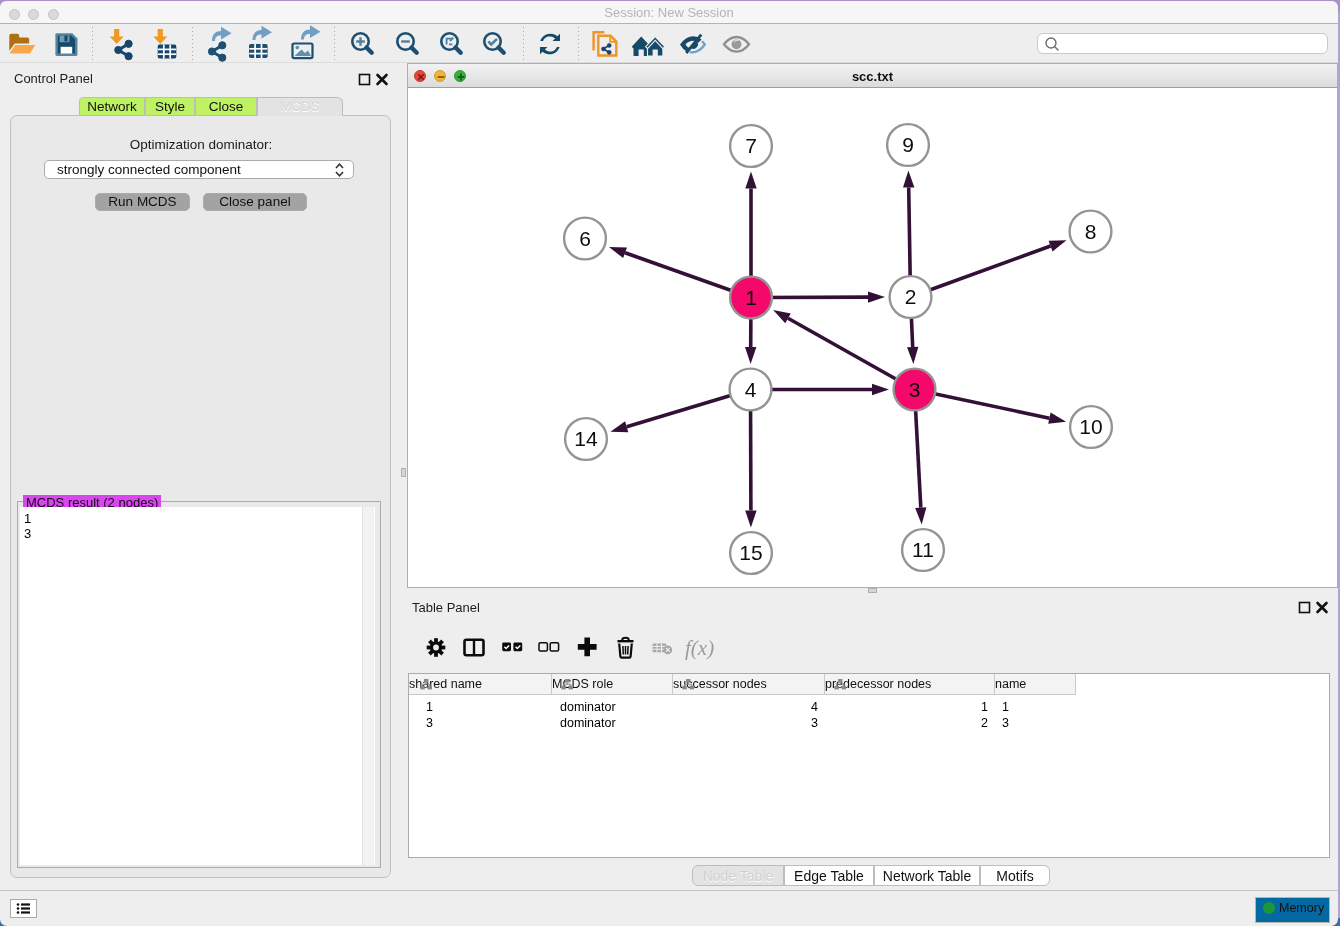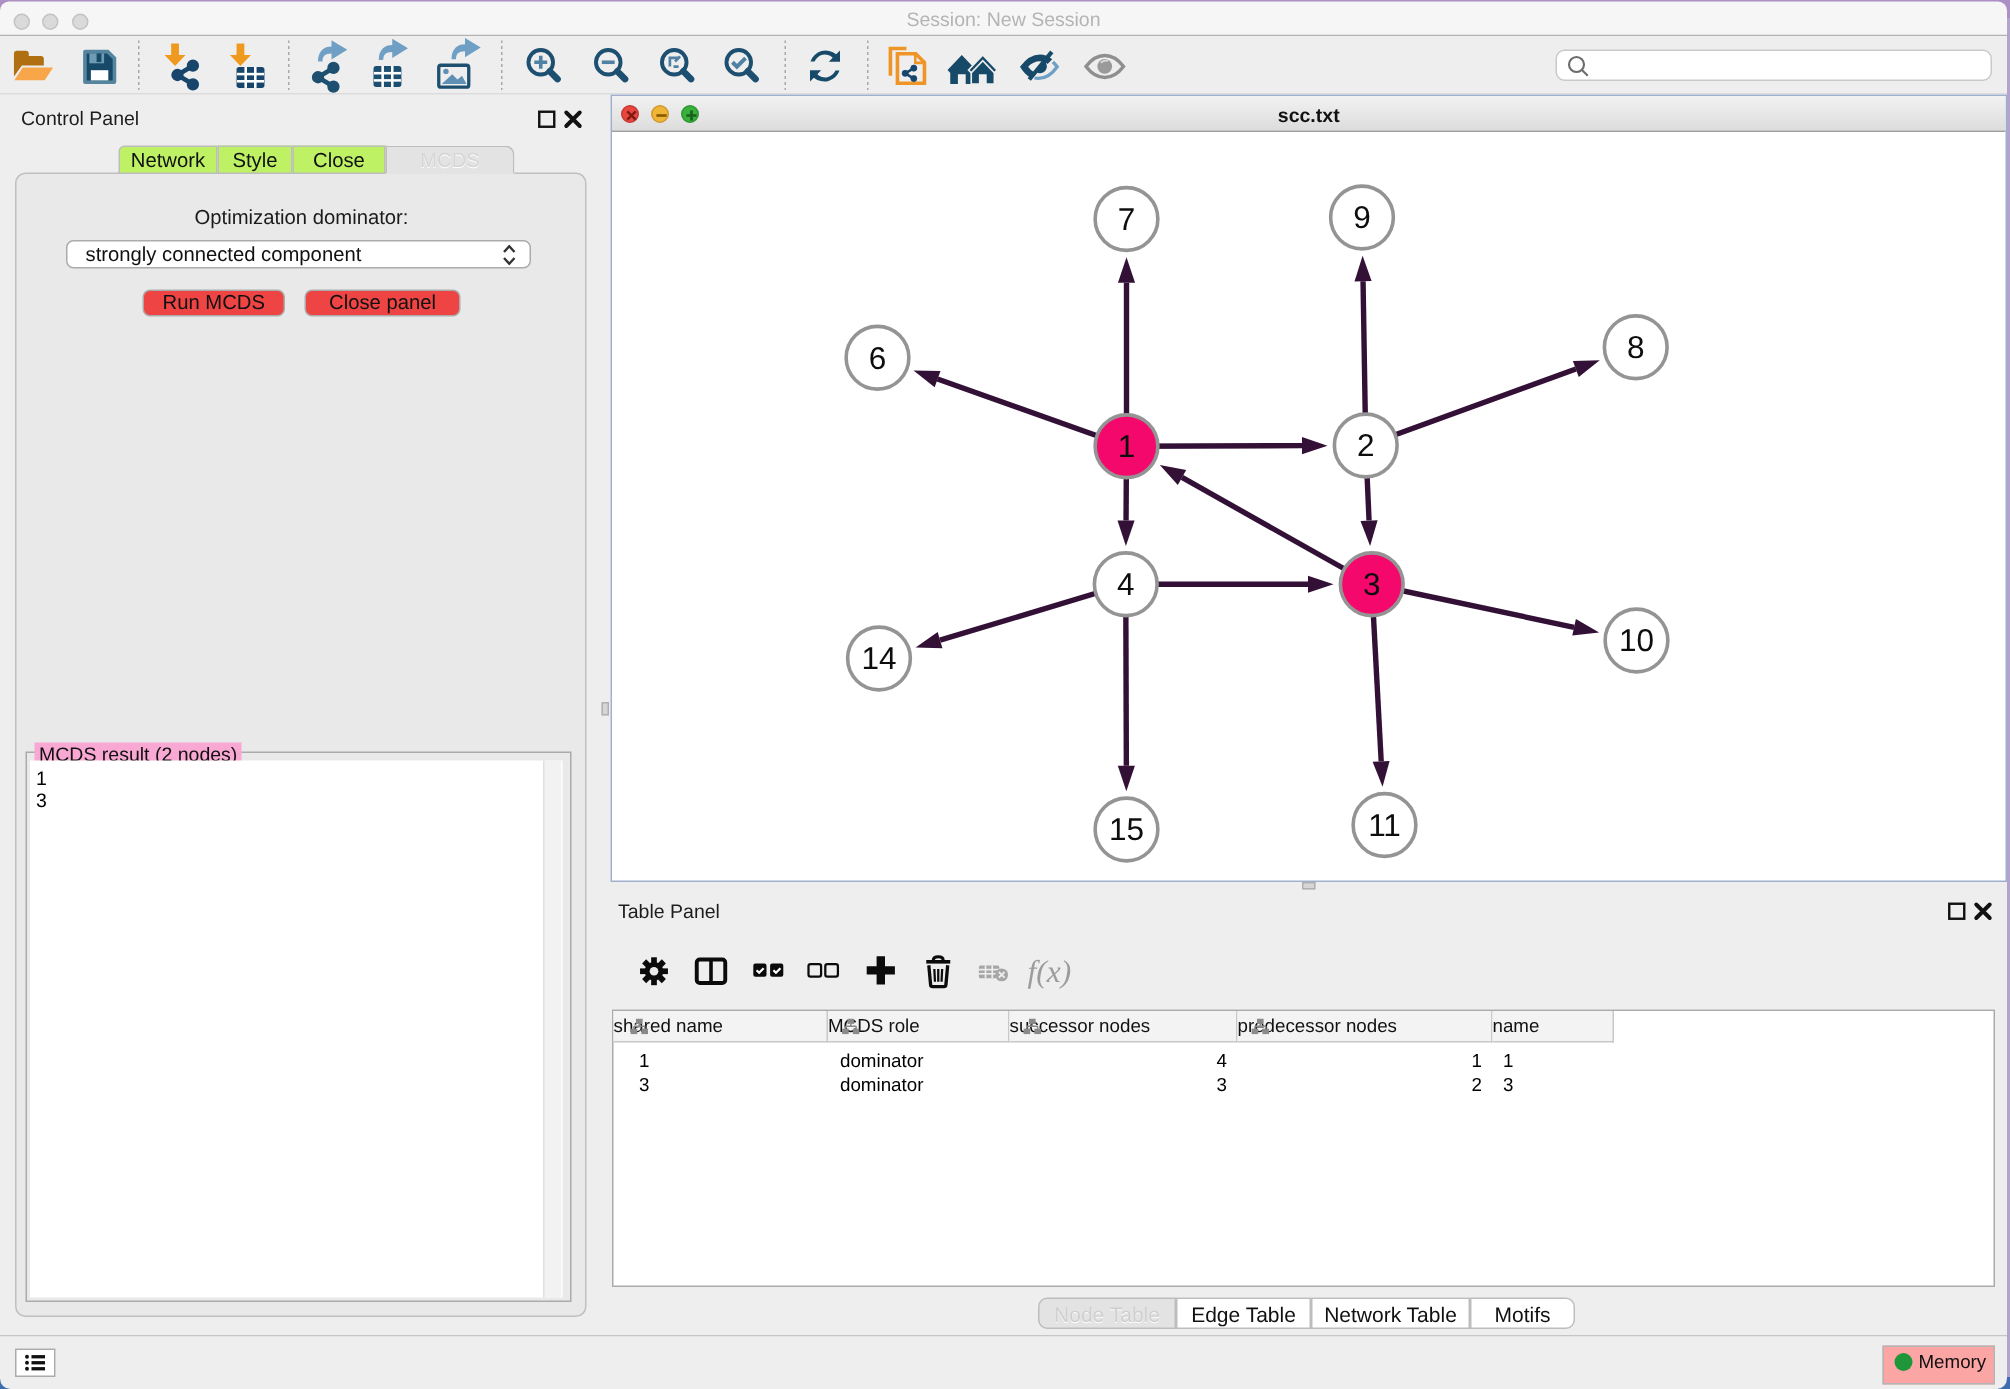--- a/index.html
+++ b/index.html
@@ -28,24 +28,24 @@
 
 
 #cpHeader { left:0; top:64px; width:401px; height:26px; background:#eeeeee; }
 #cpTitle { left:14px; top:71px; font-size:13px; color:#1d1d1d; }
 #cpContent { left:10px; top:115px; width:381px; height:763px; background:#e9e9e9; border:1px solid #c0c0c0; border-radius:7px; }
 .tab { position:absolute; top:97px; height:19px; background:#bef264; border:1px solid #bdbdbd; font-size:13.5px; color:#111;
   text-align:center; line-height:18px; }
 #optLabel { left:11px; top:137px; width:380px; text-align:center; font-size:13.5px; color:#1b1b1b; }
 #dropdown { left:44px; top:160px; width:310px; height:19px; background:#ffffff; border:1px solid #ababab; border-radius:5px;
   font-size:13.5px; color:#111; line-height:17px; padding-left:12px; }
-.btn { position:absolute; top:193px; height:18px; background:#ef4444; border:1px solid #ababab; border-radius:5px;
+.btn { position:absolute; top:193px; height:18px; background:#a3a3a3; border:1px solid #ababab; border-radius:5px;
   font-size:13.5px; color:#111; text-align:center; line-height:16px; }
 #fieldset { left:17px; top:501px; width:364px; height:367px; border:1px solid #ababab; }
-#legend { left:23px; top:495px; background:#f9a8d4; padding:0 3px; font-size:13px; color:#111; }
+#legend { left:23px; top:495px; background:#d946ef; padding:0 3px; font-size:13px; color:#111; }
 #mcdsText { left:20px; top:507px; width:355px; height:358px; background:#ffffff; font-size:13px; color:#000; line-height:14.6px; padding:5px 0 0 4px; }
 #mcdsScroll { left:362px; top:507px; width:12px; height:358px; background:#f2f2f2; border-left:1px solid #e0e0e0; }
 
 
 #netwin { left:407px; top:63px; width:931px; height:525px; background:#ffffff; border:1px solid #9fb0cd; }
 #netTitle { left:0; top:0; width:929px; height:24px; background:linear-gradient(#f2f2f2,#dcdcdc); border-bottom:1px solid #9e9e9e; }
 #netTitle .tl { position:absolute; top:6px; width:12px; height:12px; border-radius:50%; }
 #netTitleText { left:0; top:5px; width:929px; text-align:center; font-size:13px; font-weight:bold; color:#111; }
 #vsplitHandle { left:401px; top:468px; width:5px; height:9px; background:#d6d6d6; border:1px solid #b0b0b0; }
 #hsplitHandle { left:868px; top:588px; width:9px; height:5px; background:#d6d6d6; border:1px solid #b0b0b0; }
@@ -55,21 +55,21 @@
 #tableBox { left:408px; top:673px; width:922px; height:185px; background:#ffffff; border:1px solid #ababab; }
 .thcell { position:absolute; top:0; height:21px; background:#f3f3f3; border-right:1px solid #c9c9c9; border-bottom:1px solid #c9c9c9;
   font-size:12.5px; color:#111; text-align:left; line-height:21px; }
 .trow { position:absolute; font-size:12.5px; color:#000; height:16px; line-height:16px; }
 .btab { position:absolute; top:865px; height:21px; background:#ffffff; border:1px solid #bdbdbd; font-size:14px; color:#111;
   text-align:center; line-height:20px; }
 
 
 #statusbar { left:0; top:890px; width:1338px; height:36px; background:#eeeeee; border-top:1px solid #c6c6c6; border-radius:0 0 7px 7px; z-index:2; }
 #listbtn { z-index:3; left:10px; top:899px; width:27px; height:19px; background:#ffffff; border:1px solid #ababab; }
-#membtn { z-index:3; left:1255px; top:897px; width:75px; height:26px; background:#fca5a5; border:1px solid #b4b4b4; font-size:12.5px; color:#111; white-space:nowrap; overflow:hidden; line-height:21px; }
+#membtn { z-index:3; left:1255px; top:897px; width:75px; height:26px; background:#0369a1; border:1px solid #b4b4b4; font-size:12.5px; color:#111; white-space:nowrap; overflow:hidden; line-height:21px; }
 </style>
 </head>
 <body>
 <svg width="0" height="0" style="position:absolute;">
 <defs>
 <g id="treeicon" fill="#8a8a8a">
   <rect x="4" y="0" width="4.4" height="3.6"></rect>
   <path d="M6.2,3.6 v1.6 M2.6,5.2 h7.2 M2.6,5.2 v1.6 M9.8,5.2 v1.6" stroke="#8a8a8a" stroke-width="1" fill="none"></path>
   <rect x="0.4" y="6.8" width="4.4" height="3.6"></rect>
   <rect x="7.6" y="6.8" width="4.4" height="3.6"></rect>

